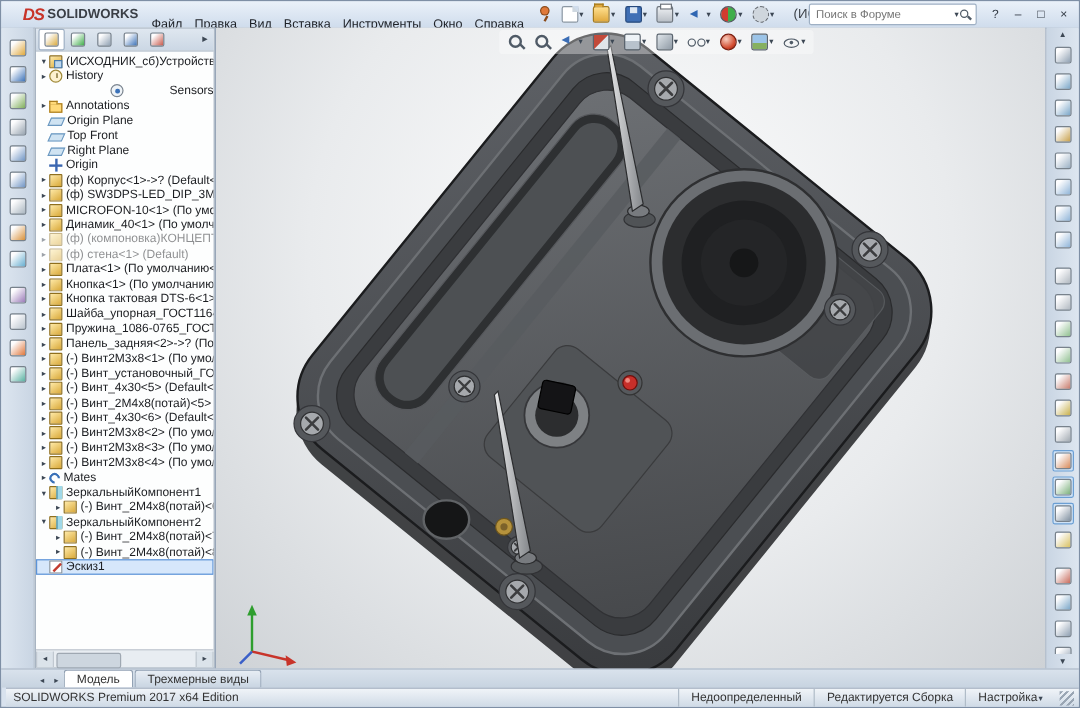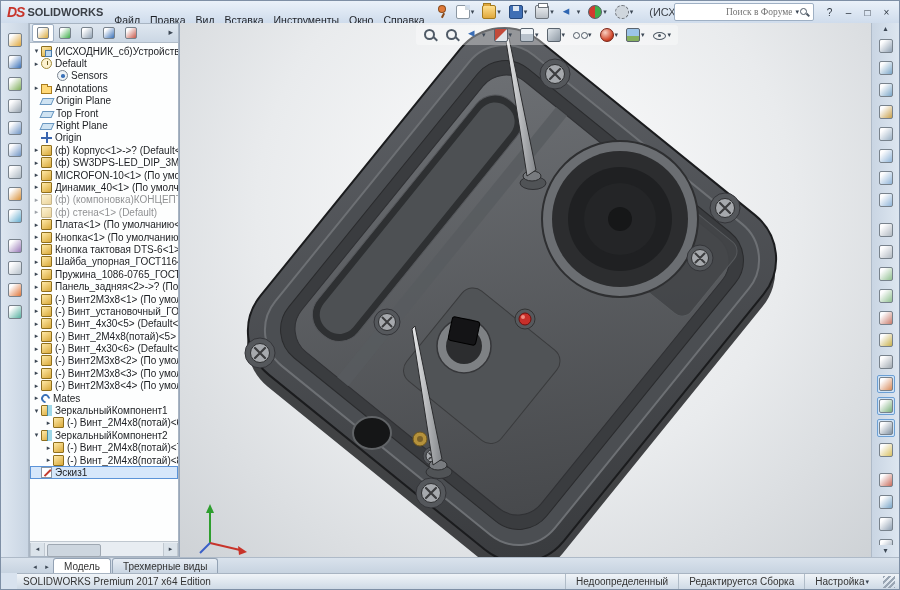--- a/index.html
+++ b/index.html
@@ -1,28 +1,28 @@
 <!DOCTYPE html>
 <html><head>
 <meta charset="utf-8">
 <style>
   html,body{margin:0;padding:0;background:#eef1f5;font-family:"Liberation Sans",sans-serif;}
   .app{position:relative;width:900px;height:590px;background:#d8e2ee;border:1px solid #7e8fa5;box-sizing:border-box;overflow:hidden;font-size:11px;color:#222;}
 
   
   .titlebar{position:absolute;top:0;left:0;right:0;height:22px;display:flex;align-items:center;
-    background:linear-gradient(#eaf1f9,#cfdcec);border-bottom:1px solid #aab8ca;}
+    background:linear-gradient(#eaf1f9,#cfdcec);border-bottom:1px solid #aab8ca;padding-left:12px;}
   .logo{display:flex;align-items:center;gap:3px;padding:0 6px;flex:none;}
   .logo-mark{color:#c8342a;font-style:italic;font-weight:bold;font-size:14px;letter-spacing:-1px;}
   .logo-text{font-size:11px;font-weight:bold;color:#3a3f46;}
   .menubar{display:flex;flex:none;}
   .mi{padding:2px 5px;font-size:10.5px;color:#1d2026;cursor:default;margin-top:16px;}
   .doc-title{flex:1;font-size:11px;color:#3c4148;padding-left:12px;white-space:nowrap;overflow:hidden;}
   .search{width:132px;height:16px;background:#fff;border:1px solid #9fb0c4;border-radius:2px;display:flex;align-items:center;padding:0 3px;margin-right:6px;flex:none;}
-  .search input{border:none;outline:none;flex:1;min-width:0;font-size:9.5px;font-family:Liberation Serif, serif;color:#555;background:transparent;text-align:right;}
+  .search input{border:none;outline:none;flex:1;min-width:0;font-size:9.5px;font-family:Liberation Sans, sans-serif;color:#555;background:transparent;}
   .mag{width:11px;height:11px;position:relative;flex:none;}
   .mag::before{content:"";position:absolute;left:1px;top:1px;width:5px;height:5px;border:1.5px solid #4f5a66;border-radius:50%;}
   .mag::after{content:"";position:absolute;left:7px;top:7px;width:4px;height:1.6px;background:#4f5a66;transform:rotate(45deg);}
   .winbtns{display:flex;align-items:center;flex:none;padding-right:3px;}
   .wbtn{width:17px;height:15px;display:flex;align-items:center;justify-content:center;font-size:10px;color:#2e3640;border:1px solid transparent;border-radius:2px;}
 
   
   .tbi{display:inline-flex;align-items:center;margin:0 2px;padding:1px;border:1px solid transparent;border-radius:2px;}
   .tbi.vert{margin:2px auto;display:flex;justify-content:center;}
   .tbi.pressed{background:#cfe3f7;border-color:#6b9fd4;}
@@ -111,21 +111,21 @@
   .viewport{position:absolute;top:22px;left:178px;right:28px;bottom:32px;overflow:hidden;
     background:radial-gradient(ellipse at 50% 35%,#fefefe 0%,#e9ebed 55%,#ced2d6 100%);border-left:1px solid #98a6b8;}
   .hud{position:absolute;left:236px;top:2px;display:flex;align-items:center;background:rgba(255,255,255,.35);border-radius:3px;padding:1px 3px;}
   .viewport svg.model{position:absolute;left:0;top:0;}
 
   
   .tabbar{position:absolute;left:0;right:0;bottom:16px;height:16px;background:linear-gradient(#d9e2ec,#c7d3e0);border-top:1px solid #aebac8;display:flex;align-items:flex-end;padding-left:28px;box-sizing:border-box;}
   .tnav{font-size:7px;color:#3c4754;width:12px;text-align:center;padding-bottom:2px;}
   .dtab{padding:0 10px;font-size:10px;height:14px;display:inline-flex;align-items:center;border:1px solid #93a2b4;border-bottom:none;background:linear-gradient(#e7edf4,#c9d5e2);border-radius:3px 3px 0 0;margin-right:1px;color:#333;}
   .dtab.active{background:#fff;}
-  .statusbar{position:absolute;left:16px;right:0;bottom:0;height:16px;background:linear-gradient(#f0f4f8,#cfdae6);border-top:1px solid #a8b4c2;display:flex;align-items:center;font-size:10px;color:#333;padding:0 4px;box-sizing:border-box;}
+  .statusbar{position:absolute;left:4px;right:0;bottom:0;height:16px;background:linear-gradient(#f0f4f8,#cfdae6);border-top:1px solid #a8b4c2;display:flex;align-items:center;font-size:10px;color:#333;padding:0 4px;box-sizing:border-box;}
   .status-left{flex:none;padding-left:2px;}
   .status-spacer{flex:1;}
   .scell{padding:0 10px;border-left:1px solid #b0bcc8;height:100%;display:inline-flex;align-items:center;white-space:nowrap;}
   .grip{width:12px;height:12px;margin-left:4px;background:repeating-linear-gradient(135deg,#9aa6b4 0 2px,transparent 2px 4px);flex:none;}
 </style>
 </head>
 <body>
 
 <div class="app">
 
@@ -254,23 +254,23 @@
     <span class="pcollapse" style="position:absolute;right:2px;top:3px;">▸</span>
     <div class="tree" id="tree">
         <div class="trow" style="padding-left: 2px;">
           <span class="arr">▾</span>
           <span class="ti ti-asm"></span>
           <span class="tl">(ИСХОДНИК_сб)Устройство_переговорное (Де</span>
         </div>
         <div class="trow" style="padding-left: 2px;">
           <span class="arr">▸</span>
           <span class="ti ti-hist"></span>
-          <span class="tl">Default</span>
-        </div>
-        <div class="trow" style="padding-left: 18px;">
+          <span class="tl">History</span>
+        </div>
+        <div class="trow" style="padding-left: 18px; justify-content: space-between;">
           <span class="arr"></span>
           <span class="ti ti-sens"></span>
           <span class="tl">Sensors</span>
         </div>
         <div class="trow" style="padding-left: 2px;">
           <span class="arr">▸</span>
           <span class="ti ti-ann"></span>
           <span class="tl">Annotations</span>
         </div>
         <div class="trow" style="padding-left: 2px;">

